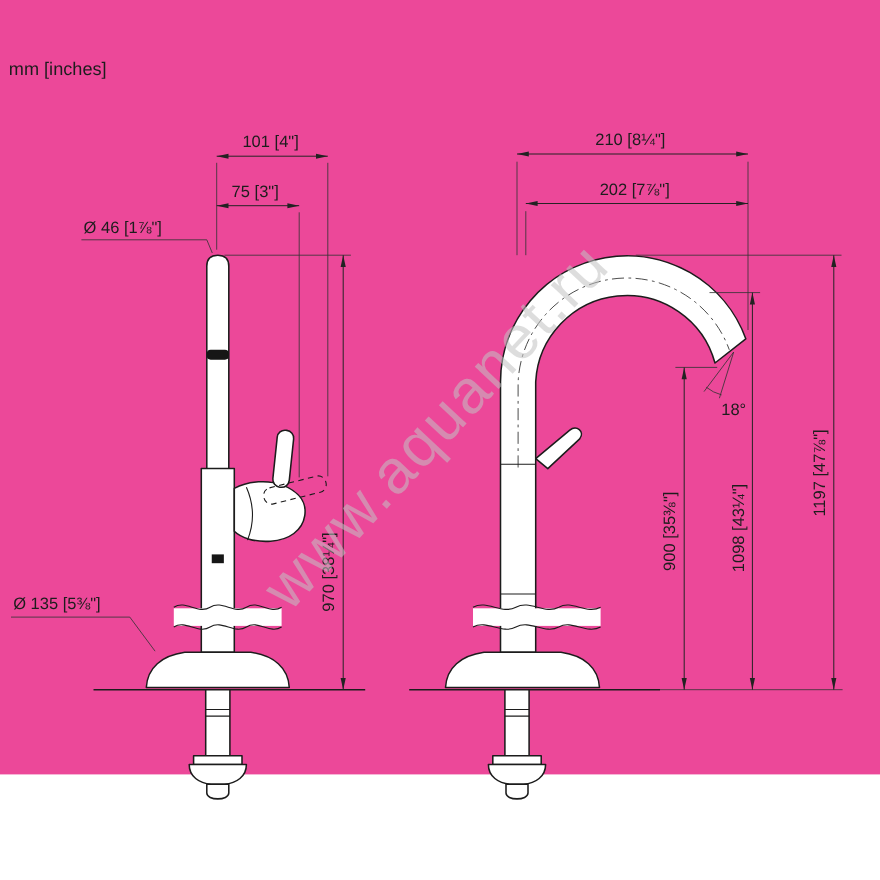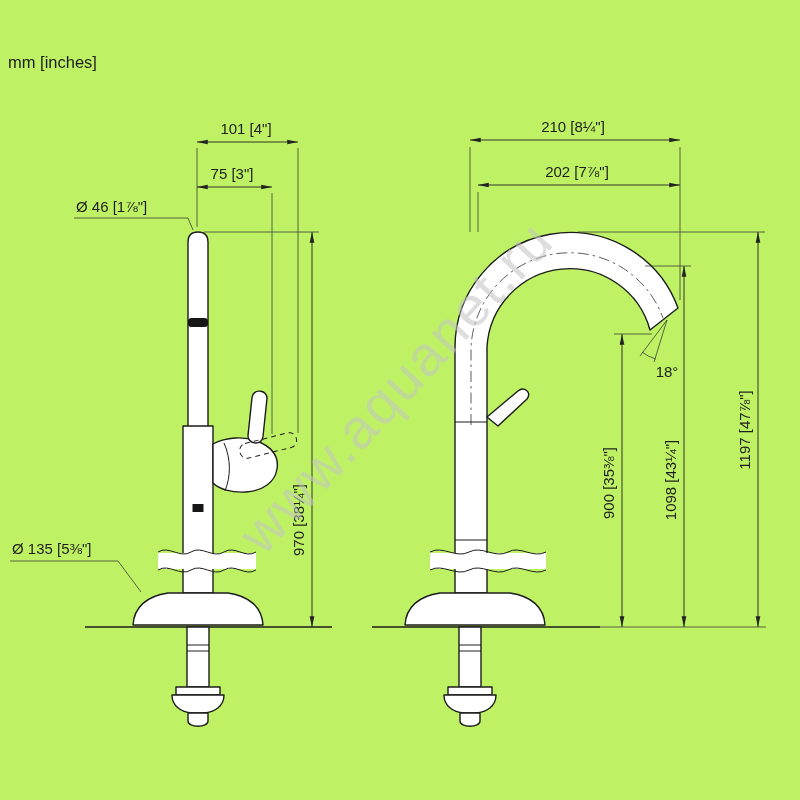--- a/index.html
+++ b/index.html
@@ -1,17 +1,17 @@
 <!DOCTYPE html>
 <html><head>
 <meta charset="utf-8">
 <style>
   html,body { margin:0; padding:0; background:#ffffff; }
   body { width:800px; height:800px; font-family:"Liberation Sans", sans-serif; }
-  .canvas { position:relative; width:800px; height:800px; background:#bef264; }
+  .canvas { position:relative; width:800px; height:704px; background:#ec4899; }
   svg { display:block; }
   .dim-text  { font-family:"Liberation Sans", sans-serif; font-size:15px; fill:#1d1d1d; }
   .units-text{ font-family:"Liberation Sans", sans-serif; font-size:16.5px; fill:#1d1d1d; }
   .wm-text   { font-family:"Liberation Sans", sans-serif; font-size:56px; fill:#c3c3c3; opacity:.55; letter-spacing:2px; }
   .outline { fill:#ffffff; stroke:#1c1c1c; stroke-width:1.4; stroke-linejoin:round; }
   .detail  { fill:none; stroke:#1c1c1c; stroke-width:1; }
   .fillk   { fill:#161616; stroke:none; }
   .dim  { stroke:#222222; stroke-width:.9; fill:none; }
   .ext  { stroke:#333333; stroke-width:.75; fill:none; }
   .dashc{ stroke:#333333; stroke-width:.8; fill:none; stroke-dasharray:11 4 2.5 4; }

